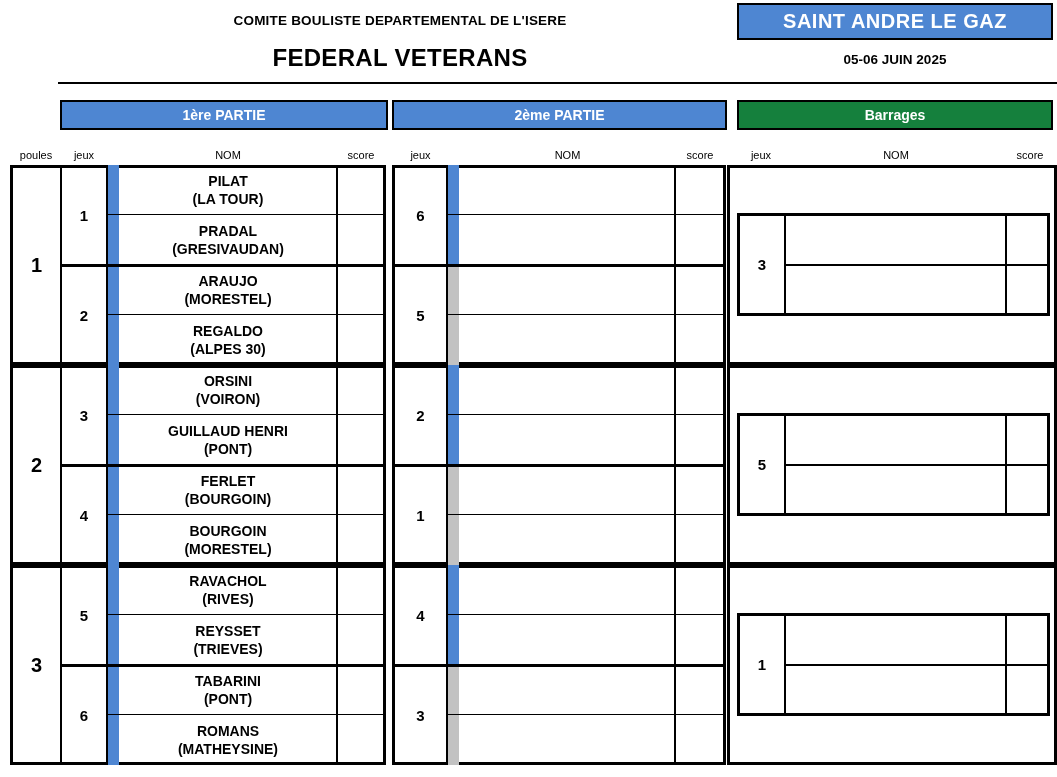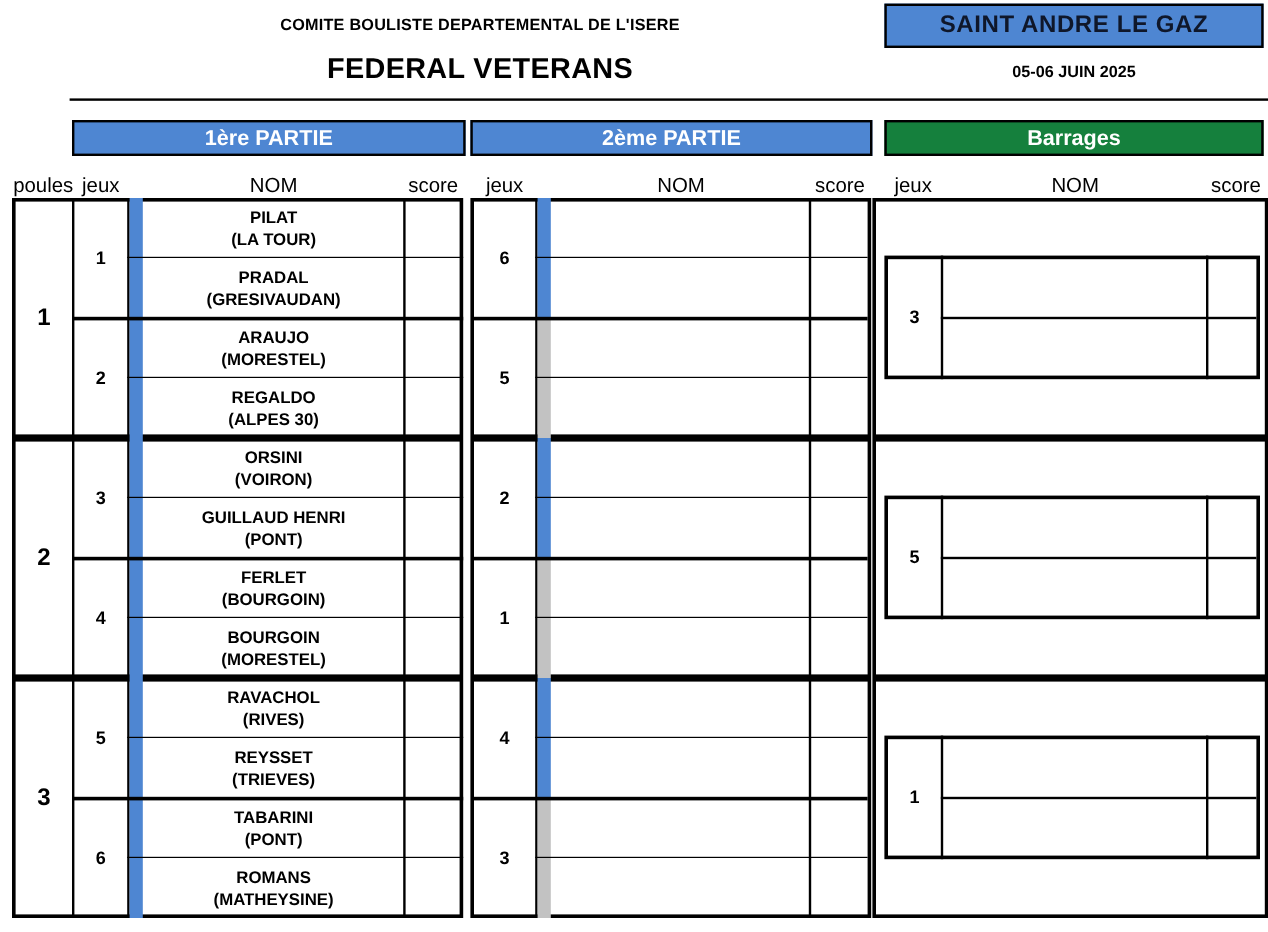--- a/index.html
+++ b/index.html
@@ -6,34 +6,34 @@
   body{width:1057px;height:777px;position:relative;overflow:hidden;
        font-family:"Liberation Sans", sans-serif;color:#000}
   .abs{position:absolute}
   .ln{position:absolute;background:#000}
   .cell{position:absolute;display:flex;align-items:center;justify-content:center;}
   .colcell{flex-direction:column}
 
   
   .committee{left:100px;top:10px;width:600px;height:20px;font-size:13.5px;font-weight:bold;letter-spacing:.2px}
   .venue{left:737px;top:3px;width:316px;height:37px;background:#4e86d2;border:2px solid #000;
-         box-sizing:border-box;color:#0f172a;font-size:20px;font-weight:bold;letter-spacing:.5px}
+         box-sizing:border-box;color:#ffffff;font-size:20px;font-weight:bold;letter-spacing:.5px}
   .title{left:100px;top:43px;width:600px;height:29px;font-size:24px;font-weight:bold;letter-spacing:.3px}
   .dates{left:800px;top:51px;width:190px;height:17px;font-size:13.5px;font-weight:bold}
   .hrule{left:58px;top:82px;width:999px;height:2px}
 
   
   .bar{top:100px;height:30px;background:#4e86d2;border:2px solid #000;box-sizing:border-box;
-       color:#fff;font-size:18px;font-weight:bold}
+       color:#fff;font-size:14px;font-weight:bold}
   .bar1{left:60px;width:328px}
   .bar2{left:392px;width:335px}
   .bar3{left:737px;width:316px}
 
   
-  .lbl{top:147px;height:15px;font-size:17px}
+  .lbl{top:147px;height:15px;font-size:11px}
   .lb-poules{left:10px;width:52px}
   .lb-j1{left:60px;width:48px}  .lb-n1{left:119px;width:218px}  .lb-s1{left:336px;width:50px}
   .lb-j2{left:393px;width:55px} .lb-n2{left:459px;width:217px} .lb-s2{left:674px;width:52px}
   .lb-j3{left:737px;width:48px} .lb-n3{left:785px;width:222px} .lb-s3{left:1005px;width:50px}
 
   
   .pool{position:absolute;left:0;width:1057px;height:200px}
 
   
   .s1-box{left:10px;top:0;width:376px;height:200px;border:3px solid #000;box-sizing:border-box}

